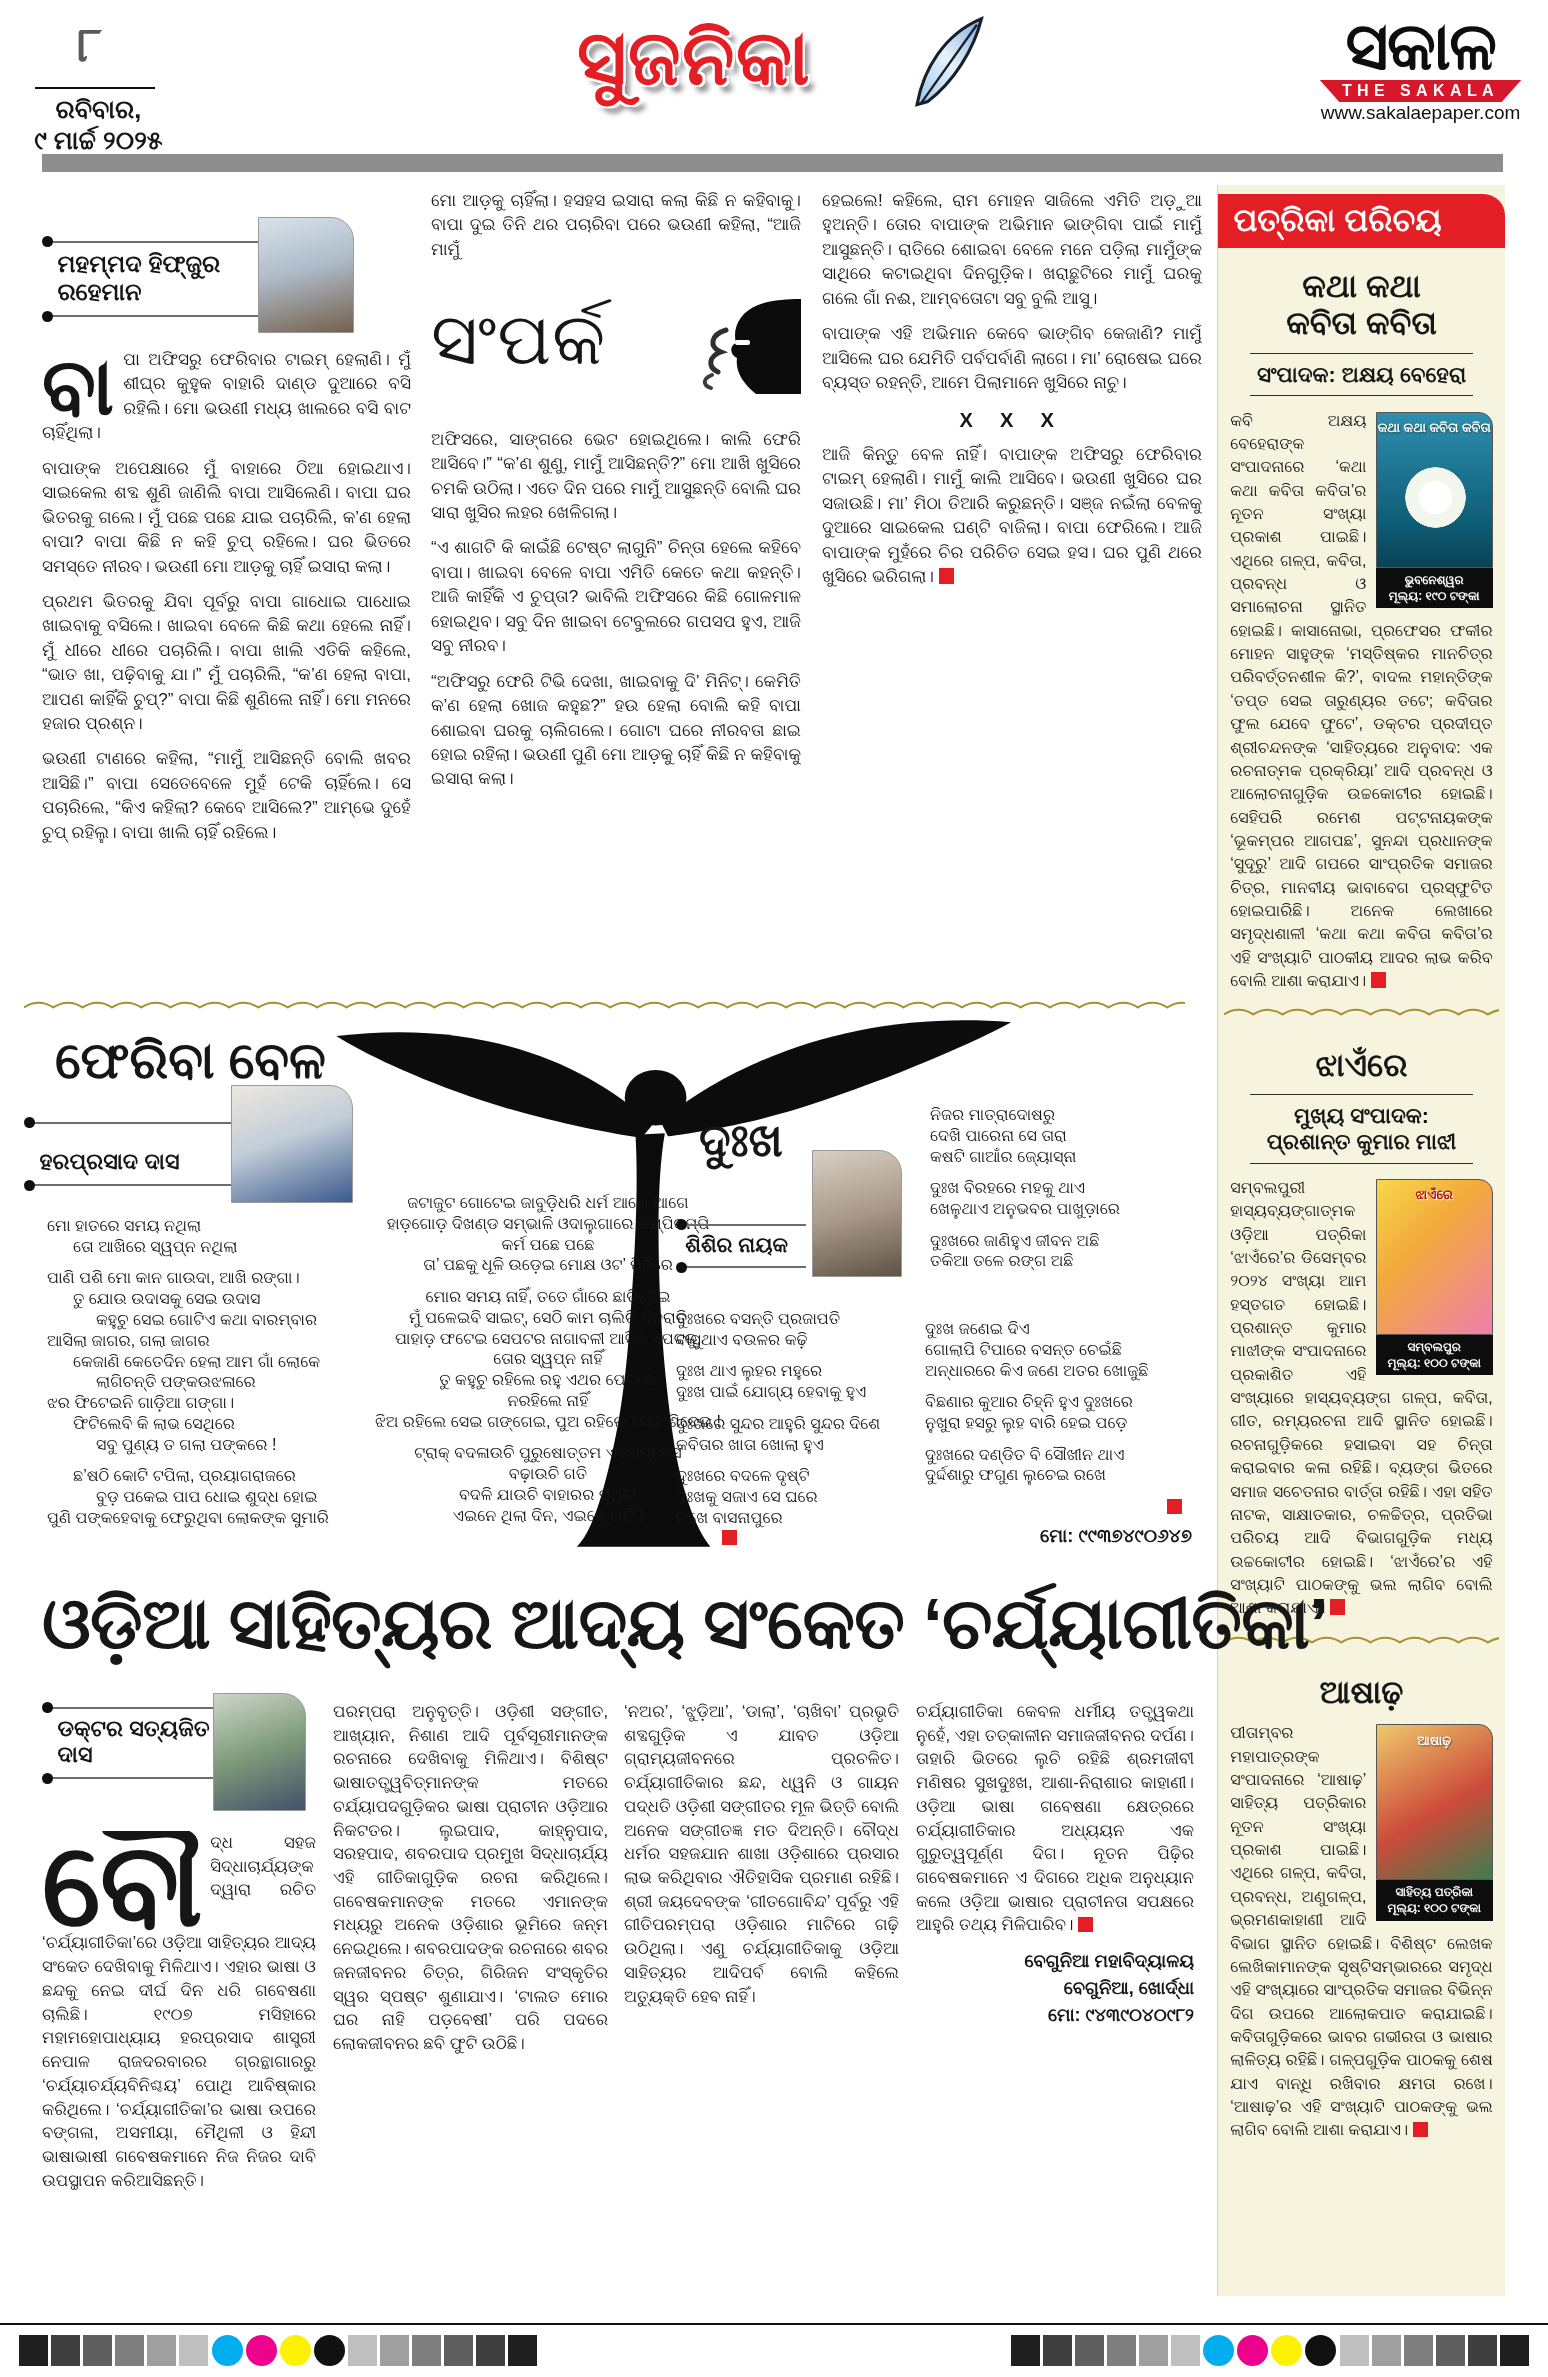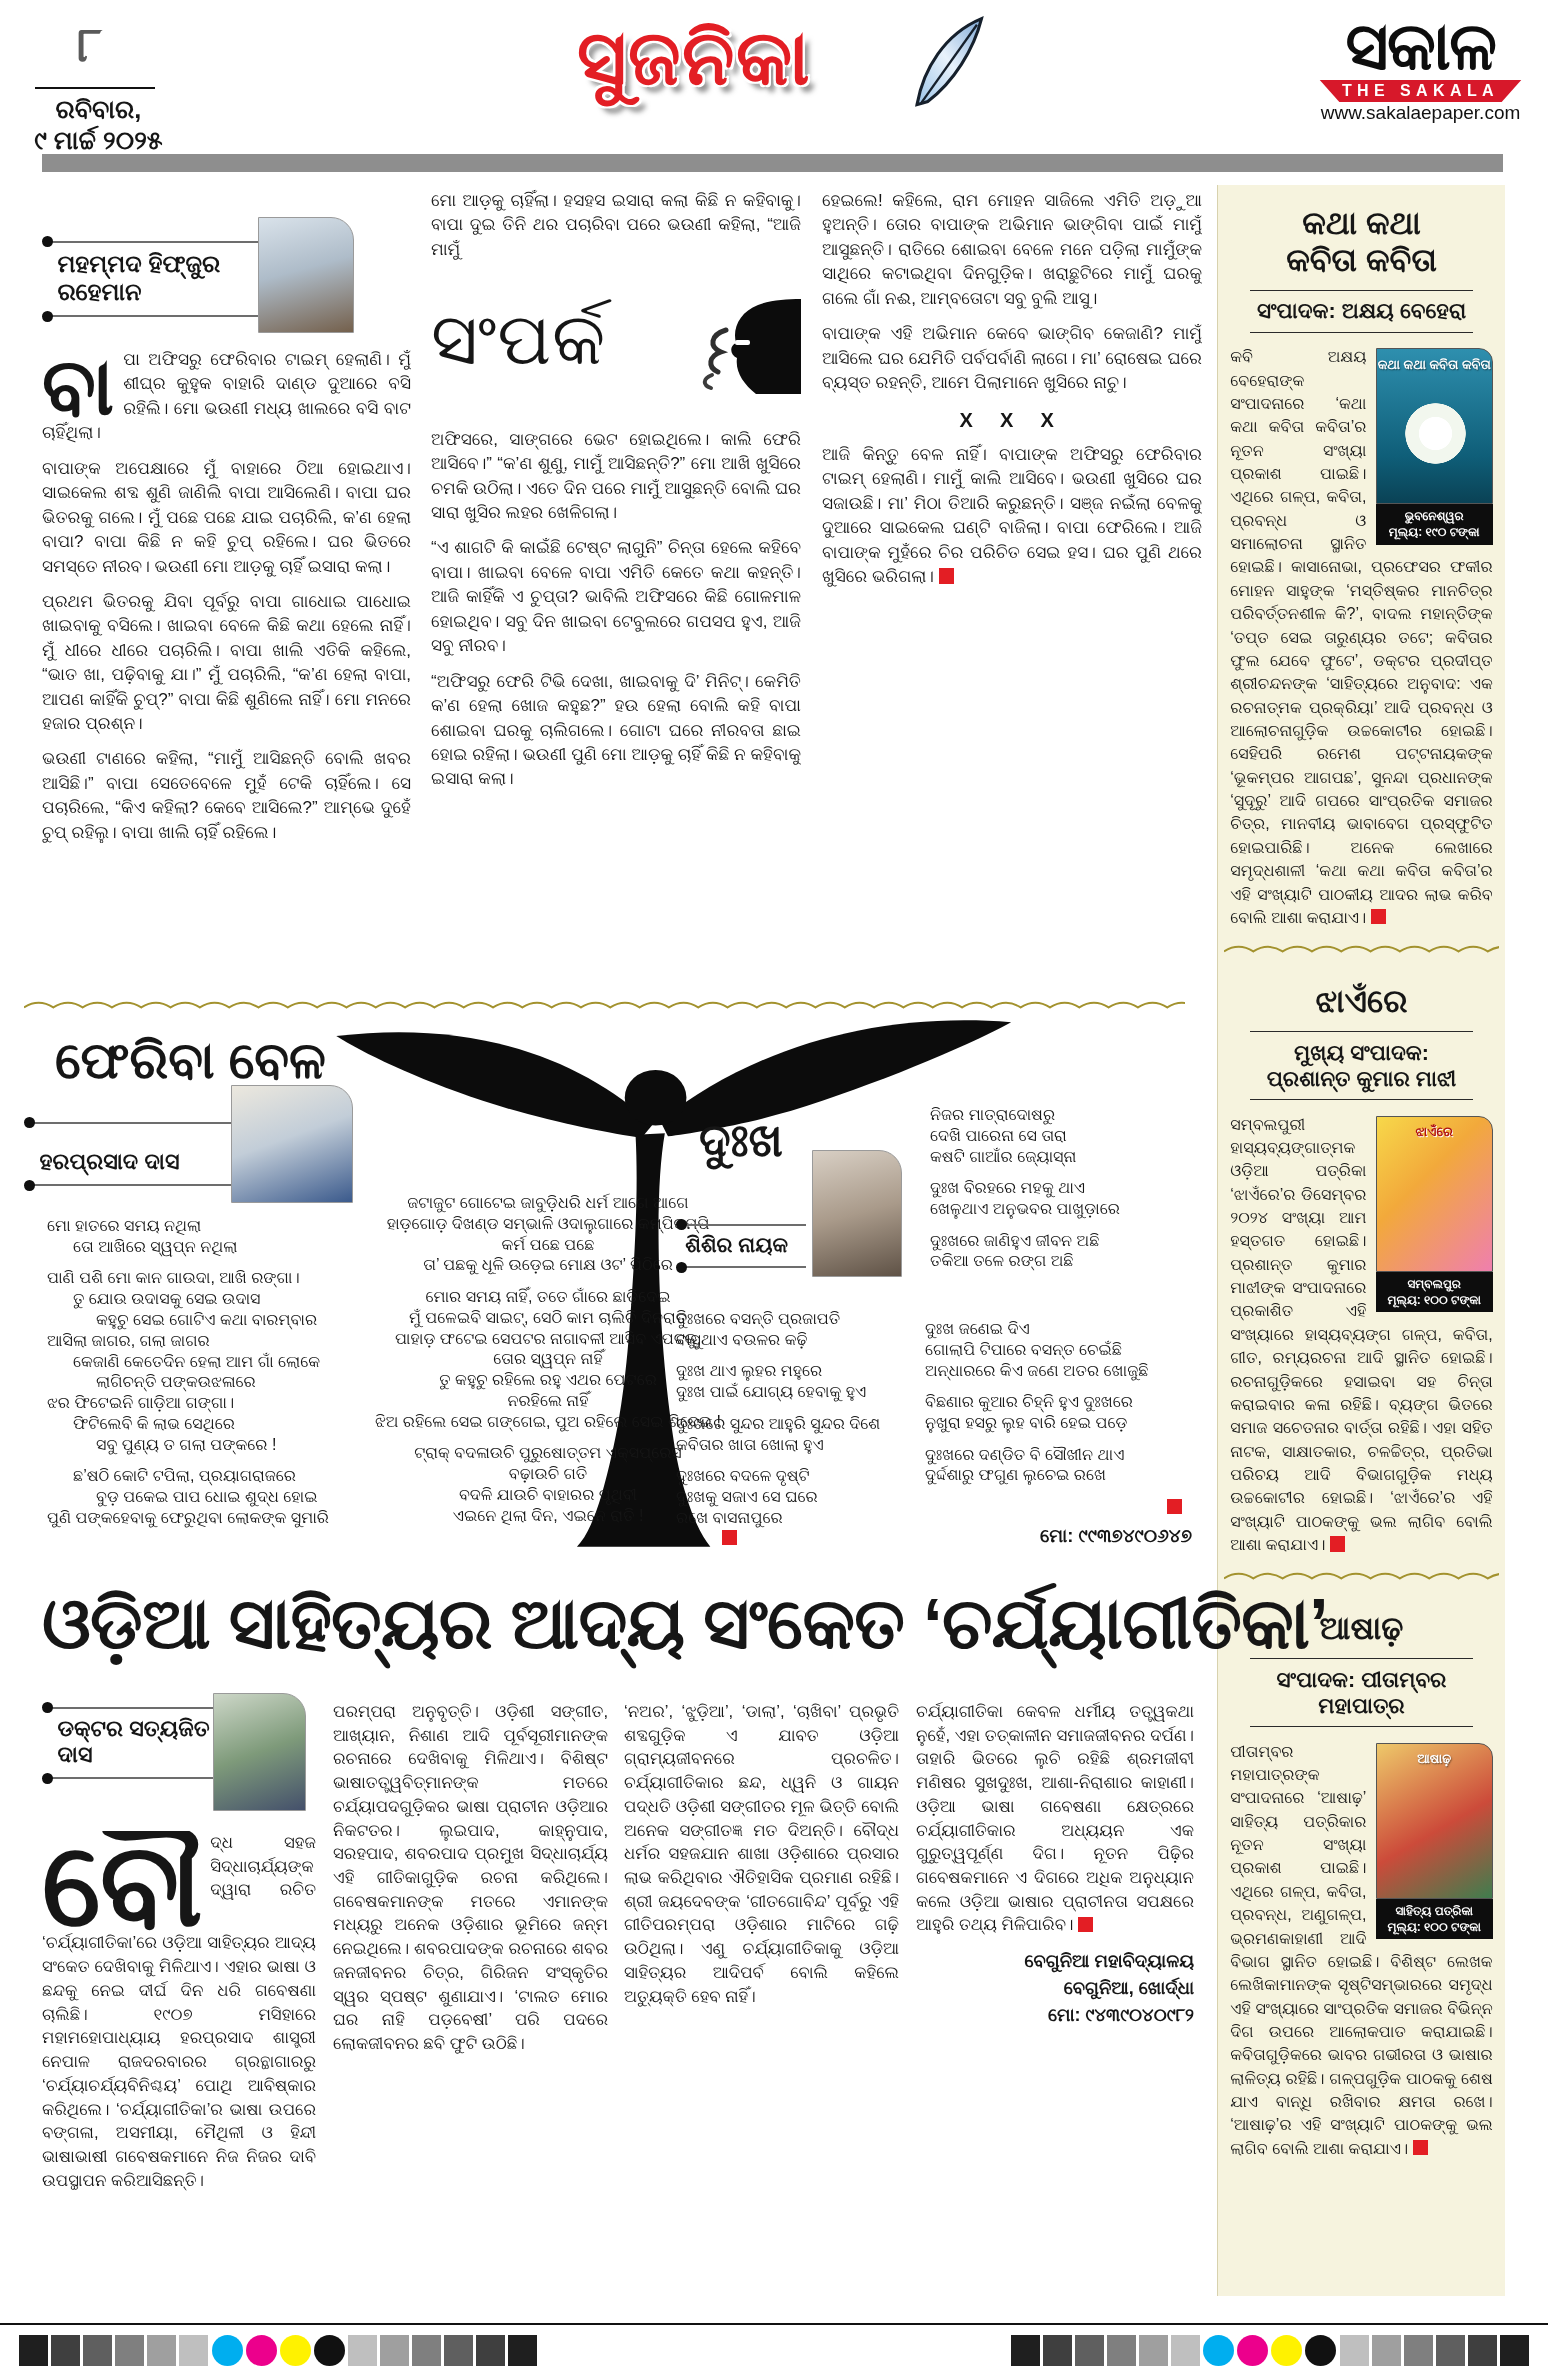--- a/index.html
+++ b/index.html
@@ -142,20 +142,21 @@
 
     <div class="abs story-col jt" style="left:780px;top:3.9px;width:380px;height:806px;overflow:hidden;">
       <p>ହେଇଲେ! କହିଲେ, ରାମ ମୋହନ ସାଜିଲେ ଏମିତି ଅଡ଼ୁଆ ହୁଅନ୍ତି। ତୋର ବାପାଙ୍କ ଅଭିମାନ ଭାଙ୍ଗିବା ପାଇଁ ମାମୁଁ ଆସୁଛନ୍ତି। ରାତିରେ ଶୋଇବା ବେଳେ ମନେ ପଡ଼ିଲା ମାମୁଁଙ୍କ ସାଥିରେ କଟାଇଥିବା ଦିନଗୁଡ଼ିକ। ଖରାଛୁଟିରେ ମାମୁଁ ଘରକୁ ଗଲେ ଗାଁ ନଈ, ଆମ୍ବତୋଟା ସବୁ ବୁଲି ଆସୁ।</p>
       <p>ବାପାଙ୍କ ଏହି ଅଭିମାନ କେବେ ଭାଙ୍ଗିବ କେଜାଣି? ମାମୁଁ ଆସିଲେ ଘର ଯେମିତି ପର୍ବପର୍ବାଣି ଲାଗେ। ମା’ ରୋଷେଇ ଘରେ ବ୍ୟସ୍ତ ରହନ୍ତି, ଆମେ ପିଲାମାନେ ଖୁସିରେ ନାଚୁ।</p>
       <div class="xsep">X X X</div>
       <p><span>ଆଜି କିନ୍ତୁ ବେଳ ନାହିଁ। ବାପାଙ୍କ ଅଫିସରୁ ଫେରିବାର ଟାଇମ୍ ହେଲାଣି। ମାମୁଁ କାଲି ଆସିବେ। ଭଉଣୀ ଖୁସିରେ ଘର ସଜାଉଛି। ମା’ ମିଠା ତିଆରି କରୁଛନ୍ତି। ସଞ୍ଜ ନଇଁଲା ବେଳକୁ ଦୁଆରେ ସାଇକେଲ ଘଣ୍ଟି ବାଜିଲା। ବାପା ଫେରିଲେ। ଆଜି ବାପାଙ୍କ ମୁହଁରେ ଚିର ପରିଚିତ ସେଇ ହସ। ଘର ପୁଣି ଥରେ ଖୁସିରେ ଭରିଗଲା।</span> <span class="endmark"></span></p>
     </div>
   </div>
 
   <div class="abs patrika" style="left:1217px;top:185px;width:287px;height:2111px;overflow:hidden;">
+    <div class="patrika-header" style="margin-top:9.3px;">ପତ୍ରିକା ପରିଚୟ</div>
 
     <div class="entry">
       <div class="entry-title">
         <div>କଥା କଥା</div>
         <div>କବିତା କବିତା</div>
       </div>
       <div class="entry-ed">ସଂପାଦକ: ଅକ୍ଷୟ ବେହେରା</div>
       <div class="entry-body jt">
         <div class="cover">
           <div class="cover-art" style="background:linear-gradient(180deg,#2e8fae 0%,#0f5e78 70%,#0a4255 100%);">
@@ -201,21 +202,20 @@
     <div class="wave" style="margin:7.7px 6.2px;">
         <svg viewBox="0 0 356 16" preserveAspectRatio="none">
           <path d="M0,11 q 19,-12 38,0 q 19,-12 38,0 q 19,-12 38,0 q 19,-12 38,0 q 19,-12 38,0 q 19,-12 38,0 q 19,-12 38,0 q 19,-12 38,0 q 19,-12 38,0 q 19,-12 38,0 q 19,-12 38,0" fill="none" stroke="#a3922e" stroke-width="2.6"></path>
         </svg>
       </div>
 
     <div class="entry">
       <div class="entry-title">
         <div>ଆଷାଢ଼</div>
       </div>
-      <div class="entry-ed">ସଂପାଦକ: ପୀତାମ୍ବର ମହାପାତ୍ର</div>
       <div class="entry-body jt">
         <div class="cover">
           <div class="cover-art" style="background:linear-gradient(150deg,#eec96a 0%,#cc4b3a 55%,#3f7d4e 100%);">
             <div class="cover-t">ଆଷାଢ଼</div>
           </div>
           <div class="cover-cap">
             <div>ସାହିତ୍ୟ ପତ୍ରିକା</div>
             <div>ମୂଲ୍ୟ: ୧୦୦ ଟଙ୍କା</div>
           </div>
         </div>

